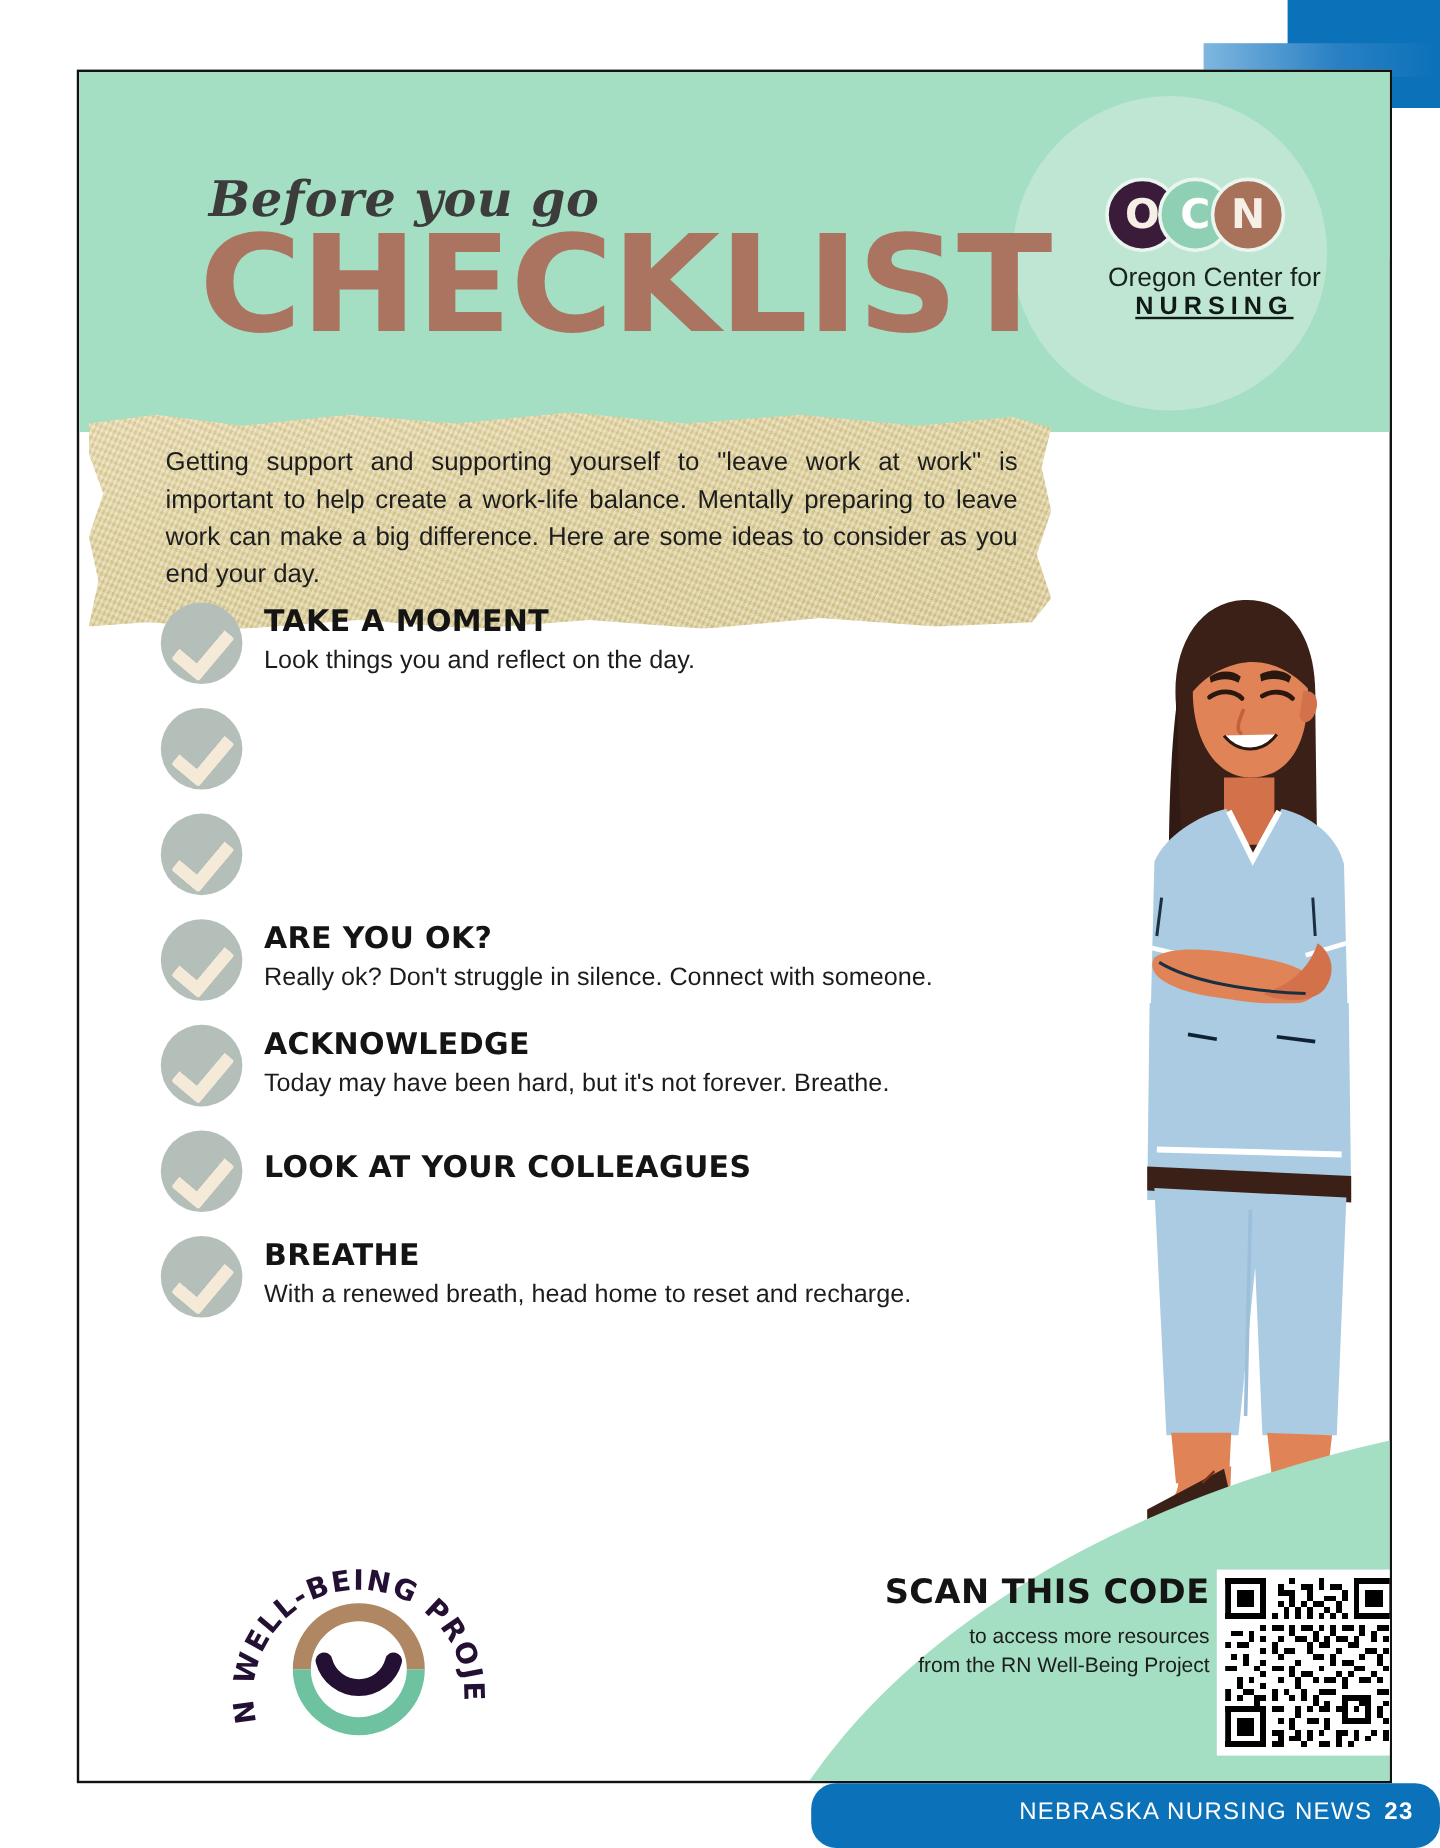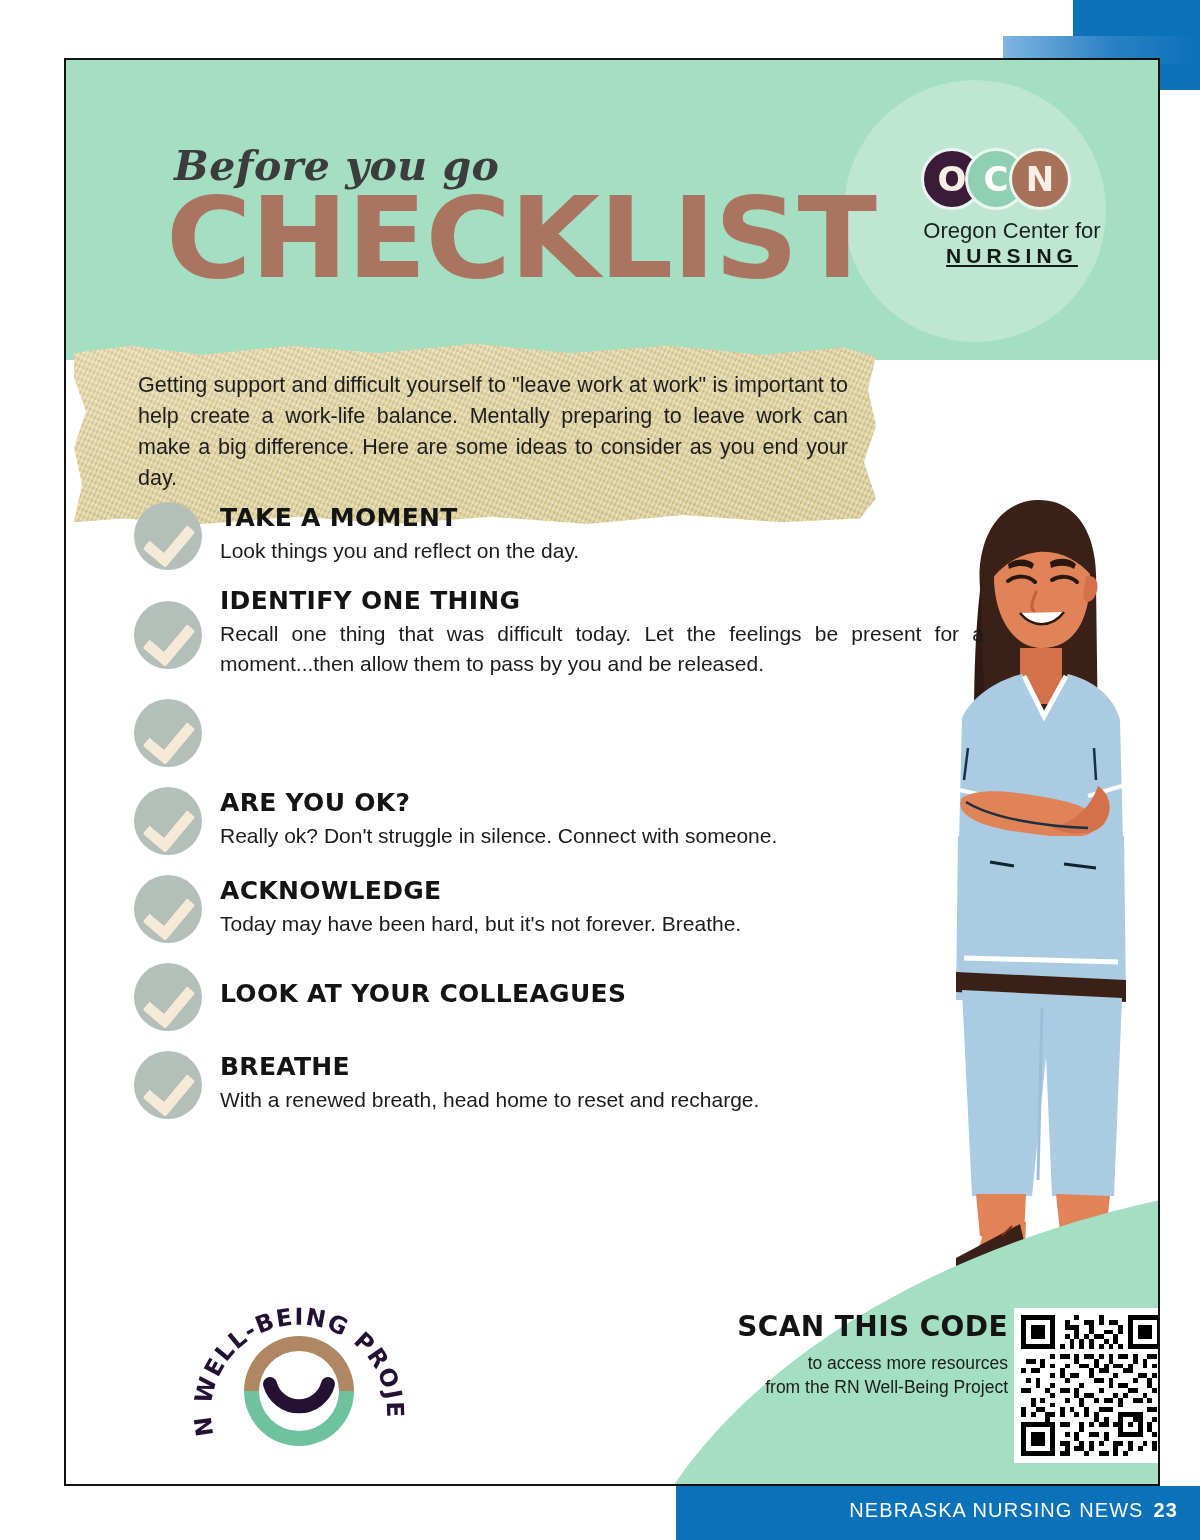--- a/index.html
+++ b/index.html
@@ -151,20 +151,21 @@
   .qr {
     position:absolute; left:948px; top:1248px; width:155px; height:155px;
     background:#ffffff; padding:7px;
   }
   .qr svg { display:block; }
 
   
   .footer {
     position:absolute; left:676px; top:1486px; width:524px; height:54px;
     background:#0b71b8;
+    border-radius:21px;
   }
   .footer-txt {
     position:absolute; right:22px; top:13px;
     color:#ffffff; font-size:20px; letter-spacing:1.1px;
   }
   .footer-num { margin-left:10px; font-weight:700; }
 </style>
 </head>
 <body>
 
@@ -186,21 +187,21 @@
       <div class="ocn-row">
         <div class="ocn-c ocn-o">O</div>
         <div class="ocn-c ocn-cc">C</div>
         <div class="ocn-c ocn-n">N</div>
       </div>
       <div class="ocn-l1">Oregon Center for</div>
       <div class="ocn-l2">NURSING</div>
     </div>
 
     <div class="kraft"></div>
-    <div class="kraft-text">Getting support and difficult yourself to "leave work at work" is important to help create a work-life balance. Mentally preparing to leave work can make a big difference. Here are some ideas to consider as you end your day.</div>
+    <div class="kraft-text">Getting support and supporting yourself to "leave work at work" is important to help create a work-life balance. Mentally preparing to leave work can make a big difference. Here are some ideas to consider as you end your day.</div>
 
     <div class="nurse">
       <svg width="210" height="810" viewBox="0 0 210 810" xmlns="http://www.w3.org/2000/svg">
 
         <path d="M52 108 C48 60 70 22 108 20 C148 18 170 54 168 104 L170 260 C168 296 154 312 140 314 L78 314 C62 308 52 290 52 258 Z" fill="#3b2018"></path>
 
         <path d="M92 168 L134 168 L134 224 L92 224 Z" fill="#d2714a"></path>
 
         <path d="M66 96 C66 56 88 36 116 36 C146 36 162 60 162 98 C162 140 146 168 114 168 C86 168 66 138 66 96 Z" fill="#e08457"></path>
 
@@ -265,24 +266,20 @@
       <div class="item">
         <div class="tick"></div>
         <div class="txt">
           <div class="it-title">TAKE A MOMENT</div>
           <div class="it-body">Look things you and reflect on the day.</div>
         </div>
       </div>
 
       <div class="item">
         <div class="tick"></div>
-        <div class="txt">
-          <div class="it-title">IDENTIFY ONE THING</div>
-          <div class="it-body just">Recall one thing that was difficult today. Let the feelings be present for a moment...then allow them to pass by you and be released.</div>
-        </div>
       </div>
 
       <div class="item">
         <div class="tick"></div>
       </div>
 
       <div class="item">
         <div class="tick"></div>
         <div class="txt">
           <div class="it-title">ARE YOU OK?</div>

